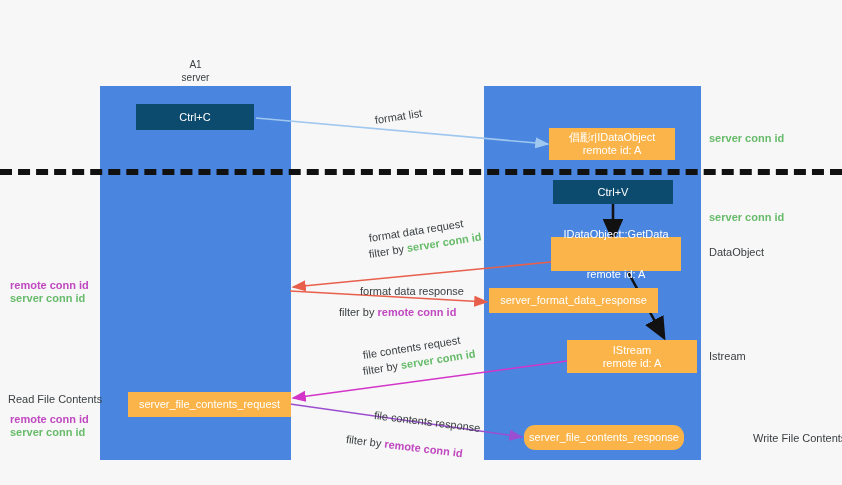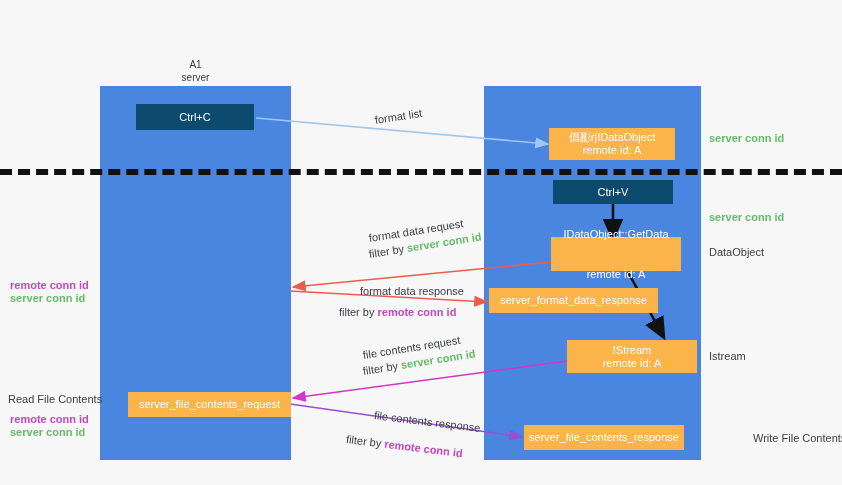--- a/index.html
+++ b/index.html
@@ -145,21 +145,21 @@
 
   <div class="node orange" style="left:489px; top:288px; width:169px; height:25px;">
     <span class="ln">server_format_data_response</span>
   </div>
 
   <div class="node orange" style="left:567px; top:340px; width:130px; height:33px;">
     <span class="ln">IStream</span>
     <span class="ln">remote id: A</span>
   </div>
 
-  <div class="node orange" style="left:524px; top:425px; width:160px; height:25px;">
+  <div class="node orange" style="left:524px; top:425px; width:160px; height:25px;border-radius:11px;">
     <span class="ln">server_file_contents_response</span>
   </div>
 
   <div class="lbl rot-up" style="left:376px; top:113px;">format list</div>
 
   <div class="lbl rot-up" style="left:370px; top:231px;">format data request</div>
   <div class="lbl rot-up" style="left:370px; top:247px;">
     <span>filter by </span><span class="green">server conn id</span>
   </div>
 

